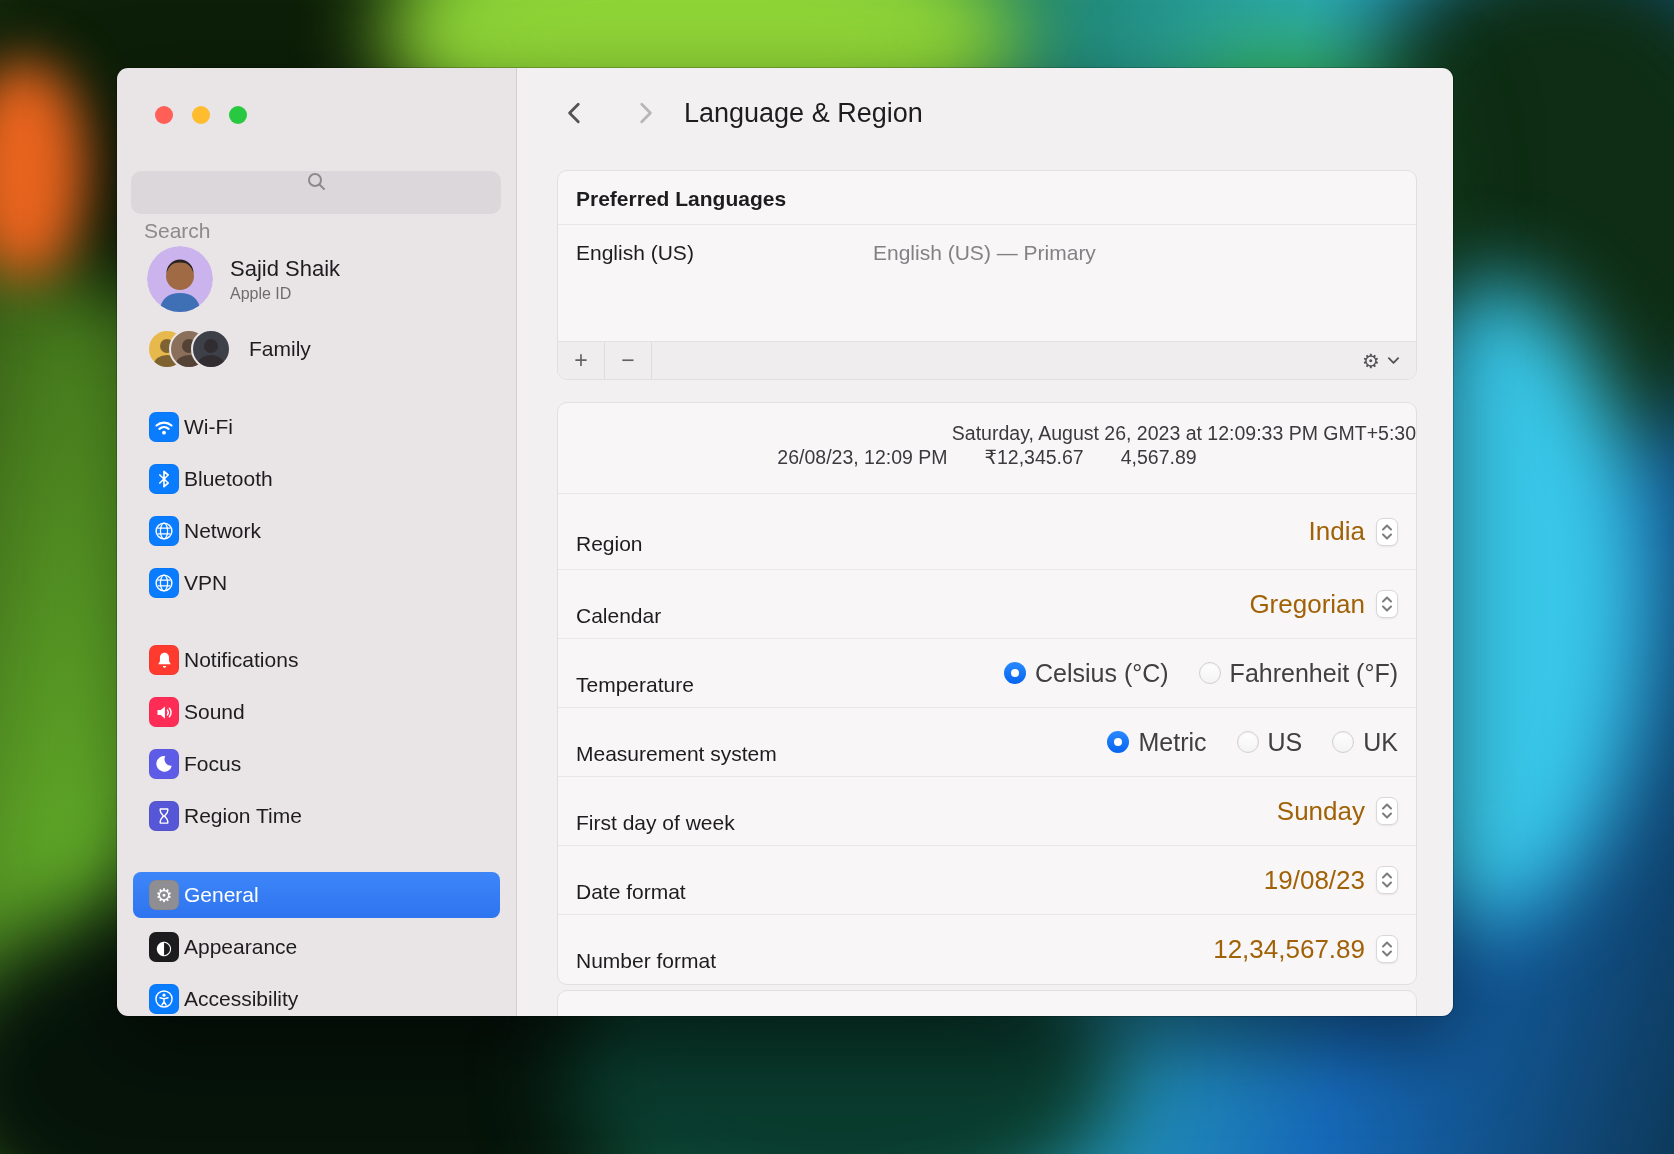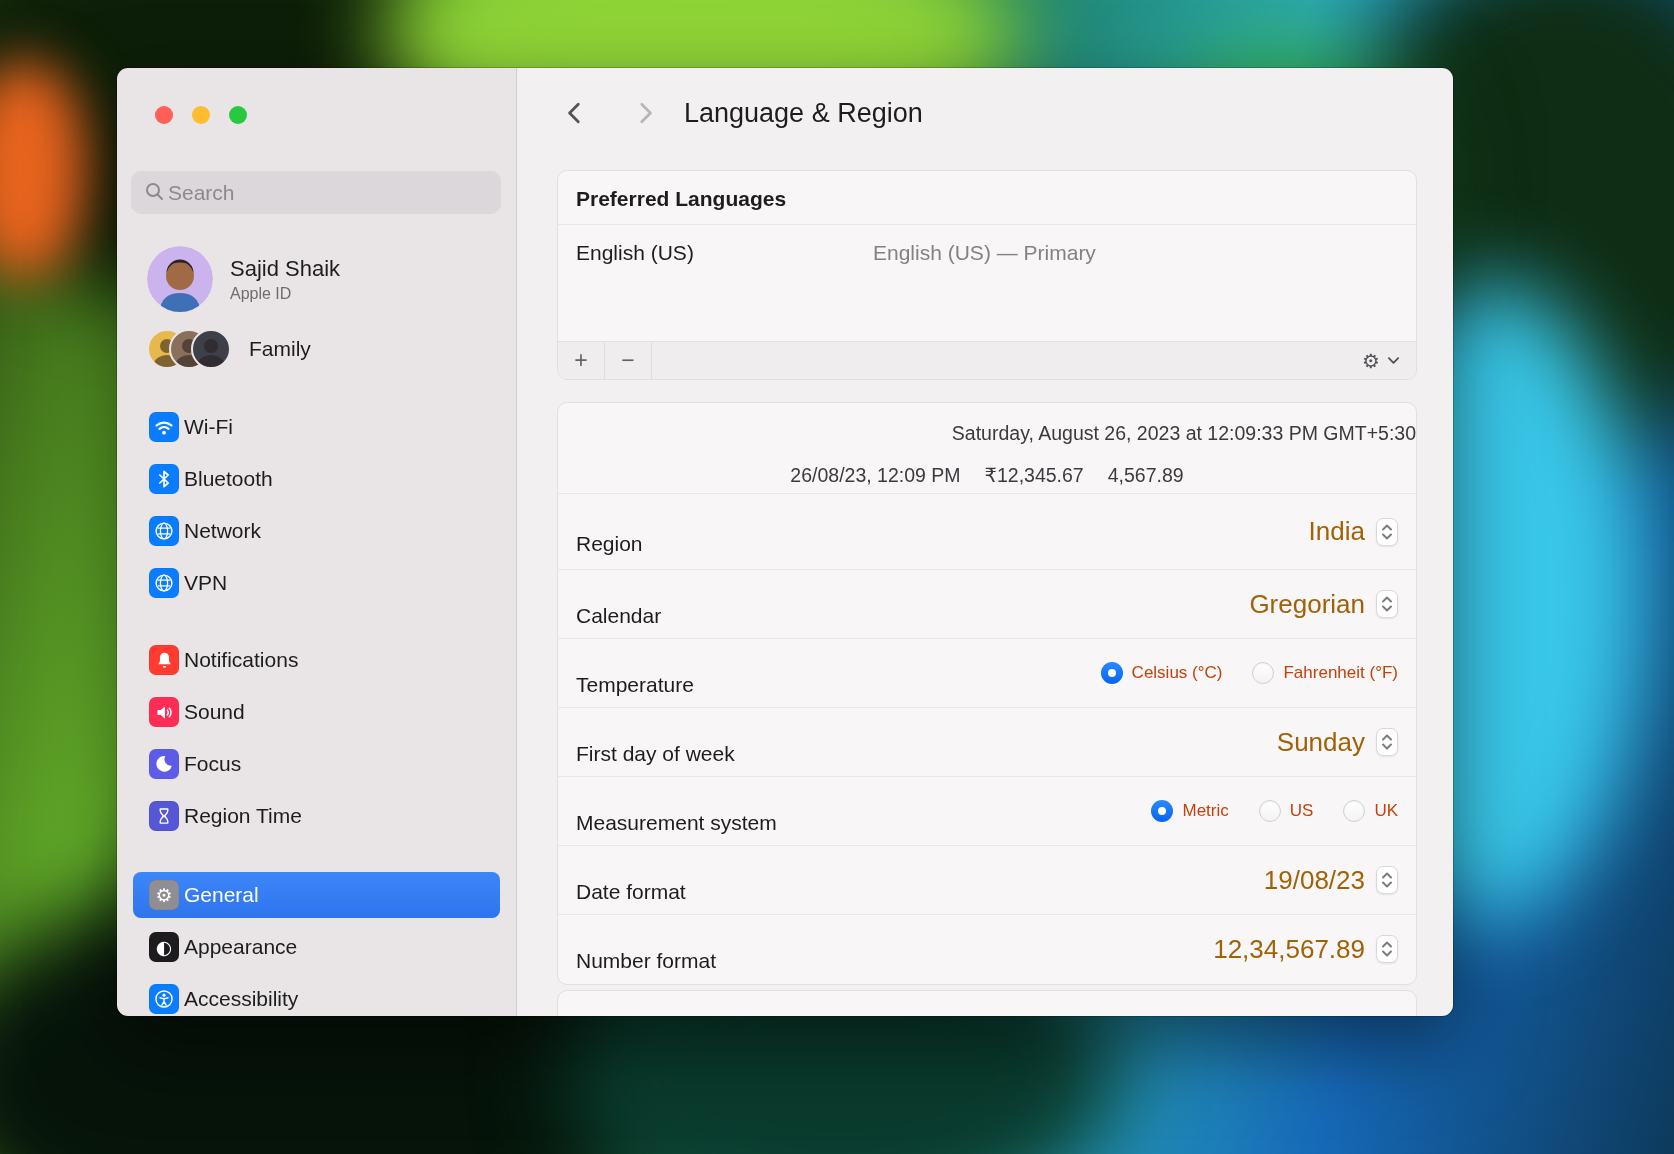--- a/index.html
+++ b/index.html
@@ -23,21 +23,21 @@
     border-radius:11px; overflow:hidden; display:flex;
     box-shadow:0 30px 80px rgba(0,0,0,.5), 0 0 0 1px rgba(0,0,0,.2); }
 
   
   .sidebar { width:400px; flex:none; position:relative; background:#e9e4e6; border-right:1px solid #d3cfd1; }
   .traffic { position:absolute; top:38px; left:38px; display:flex; gap:19px; }
   .tl { width:18px; height:18px; border-radius:50%; }
   .tl.red { background:#ff5f57; } .tl.yellow { background:#febc2e; } .tl.green { background:#28c840; }
 
   .search-field { position:absolute; top:103px; left:14px; width:370px; height:43px; background:#dcd7da;
-    border-radius:10px; display:flex; align-items:center; padding:0 13px; gap:4px; }
+    border-radius:10px; display:flex; align-items:center; padding:0 13px; gap:24px;flex-direction:column; }
   .search-field input { border:none; outline:none; background:transparent; font-size:21px; color:#3a383b; width:100%;
     font-family:inherit; }
   .search-field input::placeholder { color:#8e898c; }
 
   .profile { position:absolute; top:178px; left:30px; display:flex; align-items:center; gap:17px; cursor:default; }
   .avatar { width:66px; height:66px; border-radius:50%; overflow:hidden; flex:none; }
   .p-name { font-size:22px; color:#1d1d1f; }
   .p-sub  { font-size:16px; color:#6f6c6f; margin-top:3px; }
 
   .family { position:absolute; top:261px; left:30px; height:40px; display:flex; align-items:center; gap:18px; cursor:default; }
@@ -78,39 +78,39 @@
 
   .pl-toolbar { position:absolute; bottom:0; left:0; right:0; height:38px; background:#efedee;
     border-top:1px solid #e3e1e2; border-radius:0 0 10px 10px; display:flex; align-items:stretch; }
   .tb-btn { width:47px; display:flex; align-items:center; justify-content:center; font-size:23px; color:#636165;
     border-right:1px solid #dedcdd; cursor:default; }
   .tb-gear { margin-left:auto; display:flex; align-items:center; gap:7px; padding:0 16px; cursor:default; }
   .tb-gear .glyph { font-family:"DejaVu Sans",sans-serif; font-size:20px; color:#545257; }
 
   .preview { padding-top:19px; text-align:right; }
   .preview-line1 { font-size:19.5px; color:#3c3a3e; }
-  .preview-line2 { margin-top:19px; display:flex; justify-content:center; gap:24px; font-size:19.5px; color:#3c3a3e; }
+  .preview-line2 { margin-top:1px; display:flex; justify-content:center; gap:37px; font-size:19.5px; color:#3c3a3e; }
 
   .rows { position:absolute; top:90px; left:0; right:0; }
   .srow { height:69px; display:flex; align-items:center; padding:0 18px; border-top:1px solid #e9e7e8; }
   .srow.first { height:76px; }
   .srow-label { flex:1; font-size:21px; color:#1d1d1f;margin-top:24px; }
   .ctl { display:flex; align-items:center; gap:11px; }
   .ctl-value { font-size:26px; color:#a16207; }
   .stepper { width:22px; height:28px; background:#fff; border:1px solid #d9d7d8; border-radius:7px;
     display:flex; align-items:center; justify-content:center; box-shadow:0 1px 2px rgba(0,0,0,.08); cursor:default; }
 
   .radio-group { display:flex; align-items:center; gap:30px; }
   .radio-opt { display:flex; align-items:center; gap:9px; cursor:default; }
   .radio { width:22px; height:22px; border-radius:50%; flex:none; position:relative; }
   .radio.on { background:linear-gradient(#2a89ff,#0664f0); }
   .radio.on::after { content:""; position:absolute; left:50%; top:50%; width:8px; height:8px; margin:-4px 0 0 -4px;
     border-radius:50%; background:#fff; }
   .radio.off { background:linear-gradient(#fff,#f4f3f4); border:1px solid #d2d0d1; box-shadow:inset 0 1px 2px rgba(0,0,0,.05); }
-  .radio-label { font-size:17px; color:#c2410c;text-align:center; }
+  .radio-label { font-size:25px; color:#404040;text-align:center; }
 </style>
 </head>
 <body>
 
 <div class="wallpaper">
   <div class="blob b1"></div>
     <div class="blob b2"></div>
     <div class="blob b3"></div>
     <div class="blob b4"></div>
   <div class="blob b5"></div>
@@ -352,32 +352,20 @@
           <div class="srow-label">Temperature</div>
           <div class="radio-group">
             <div class="radio-opt">
               <span class="radio on"></span>
               <span class="radio-label">Celsius (°C)</span>
             </div>
             <div class="radio-opt">
               <span class="radio off"></span>
               <span class="radio-label">Fahrenheit (°F)</span>
             </div>
-          </div>
-        </div>
-
-        <div class="srow">
-          <div class="srow-label">First day of week</div>
-          <div class="ctl">
-            <span class="ctl-value">Sunday</span>
-            <span class="stepper">
-              <svg viewBox="0 0 12 18" width="12" height="18">
-                  <path d="M2 6.5 L6 2.5 L10 6.5 M2 11.5 L6 15.5 L10 11.5" stroke="#7d7b7e" stroke-width="2" fill="none" stroke-linecap="round" stroke-linejoin="round"></path>
-                </svg>
-            </span>
           </div>
         </div>
 
         <div class="srow">
           <div class="srow-label">Measurement system</div>
           <div class="radio-group">
             <div class="radio-opt">
               <span class="radio on"></span>
               <span class="radio-label">Metric</span>
             </div>
@@ -386,20 +374,32 @@
               <span class="radio-label">US</span>
             </div>
             <div class="radio-opt">
               <span class="radio off"></span>
               <span class="radio-label">UK</span>
             </div>
           </div>
         </div>
 
         <div class="srow">
+          <div class="srow-label">First day of week</div>
+          <div class="ctl">
+            <span class="ctl-value">Sunday</span>
+            <span class="stepper">
+              <svg viewBox="0 0 12 18" width="12" height="18">
+                  <path d="M2 6.5 L6 2.5 L10 6.5 M2 11.5 L6 15.5 L10 11.5" stroke="#7d7b7e" stroke-width="2" fill="none" stroke-linecap="round" stroke-linejoin="round"></path>
+                </svg>
+            </span>
+          </div>
+        </div>
+
+        <div class="srow">
           <div class="srow-label">Date format</div>
           <div class="ctl">
             <span class="ctl-value">19/08/23</span>
             <span class="stepper">
               <svg viewBox="0 0 12 18" width="12" height="18">
                   <path d="M2 6.5 L6 2.5 L10 6.5 M2 11.5 L6 15.5 L10 11.5" stroke="#7d7b7e" stroke-width="2" fill="none" stroke-linecap="round" stroke-linejoin="round"></path>
                 </svg>
             </span>
           </div>
         </div>

